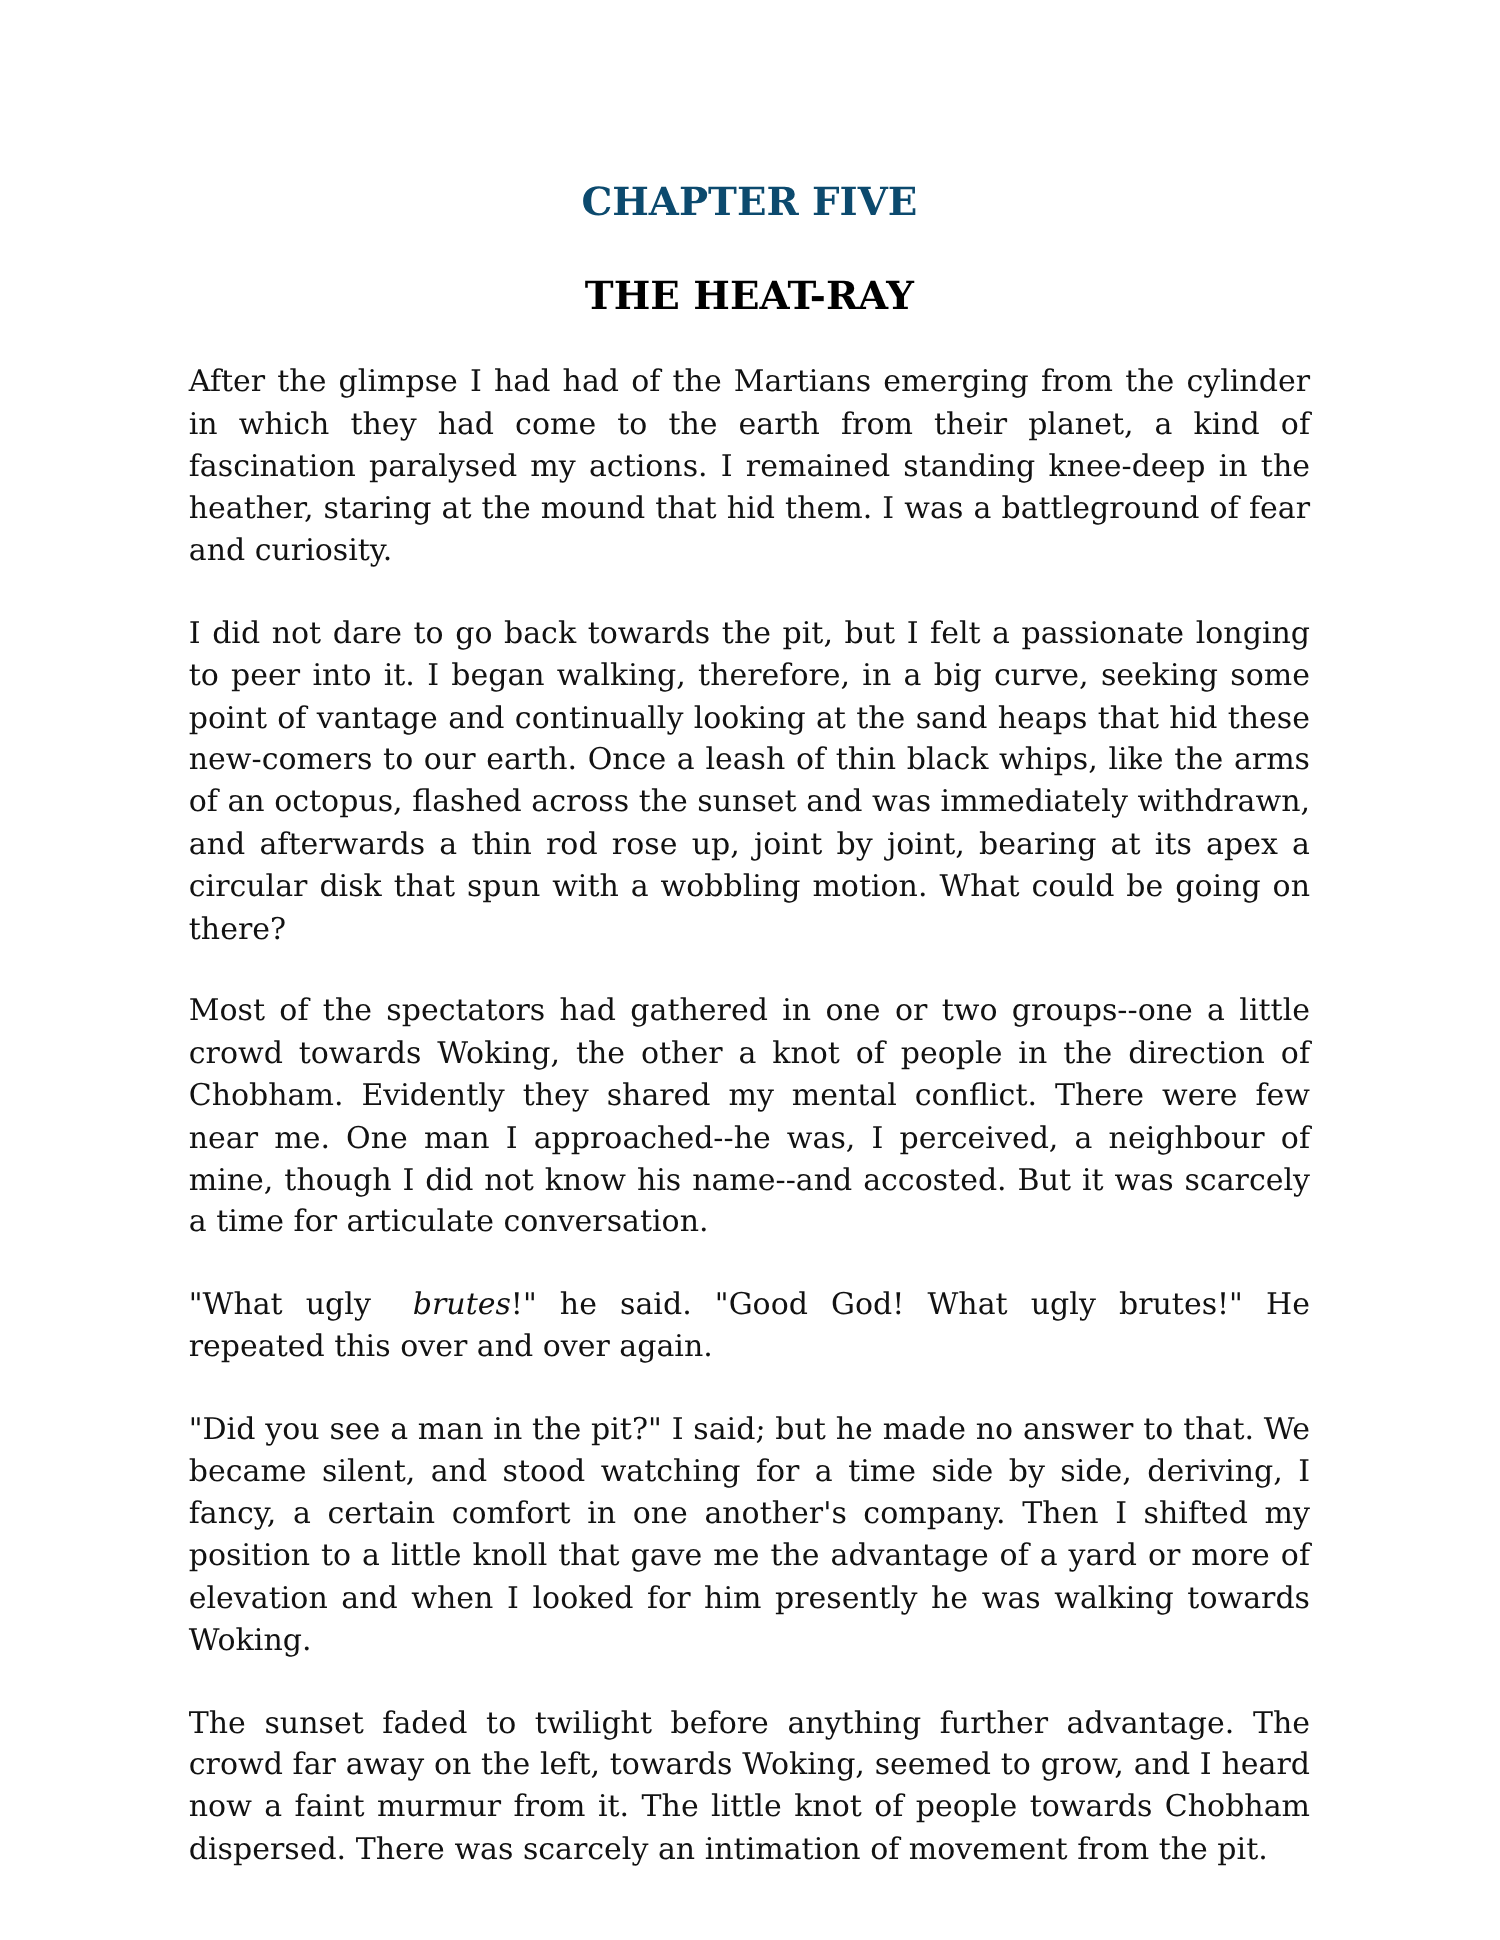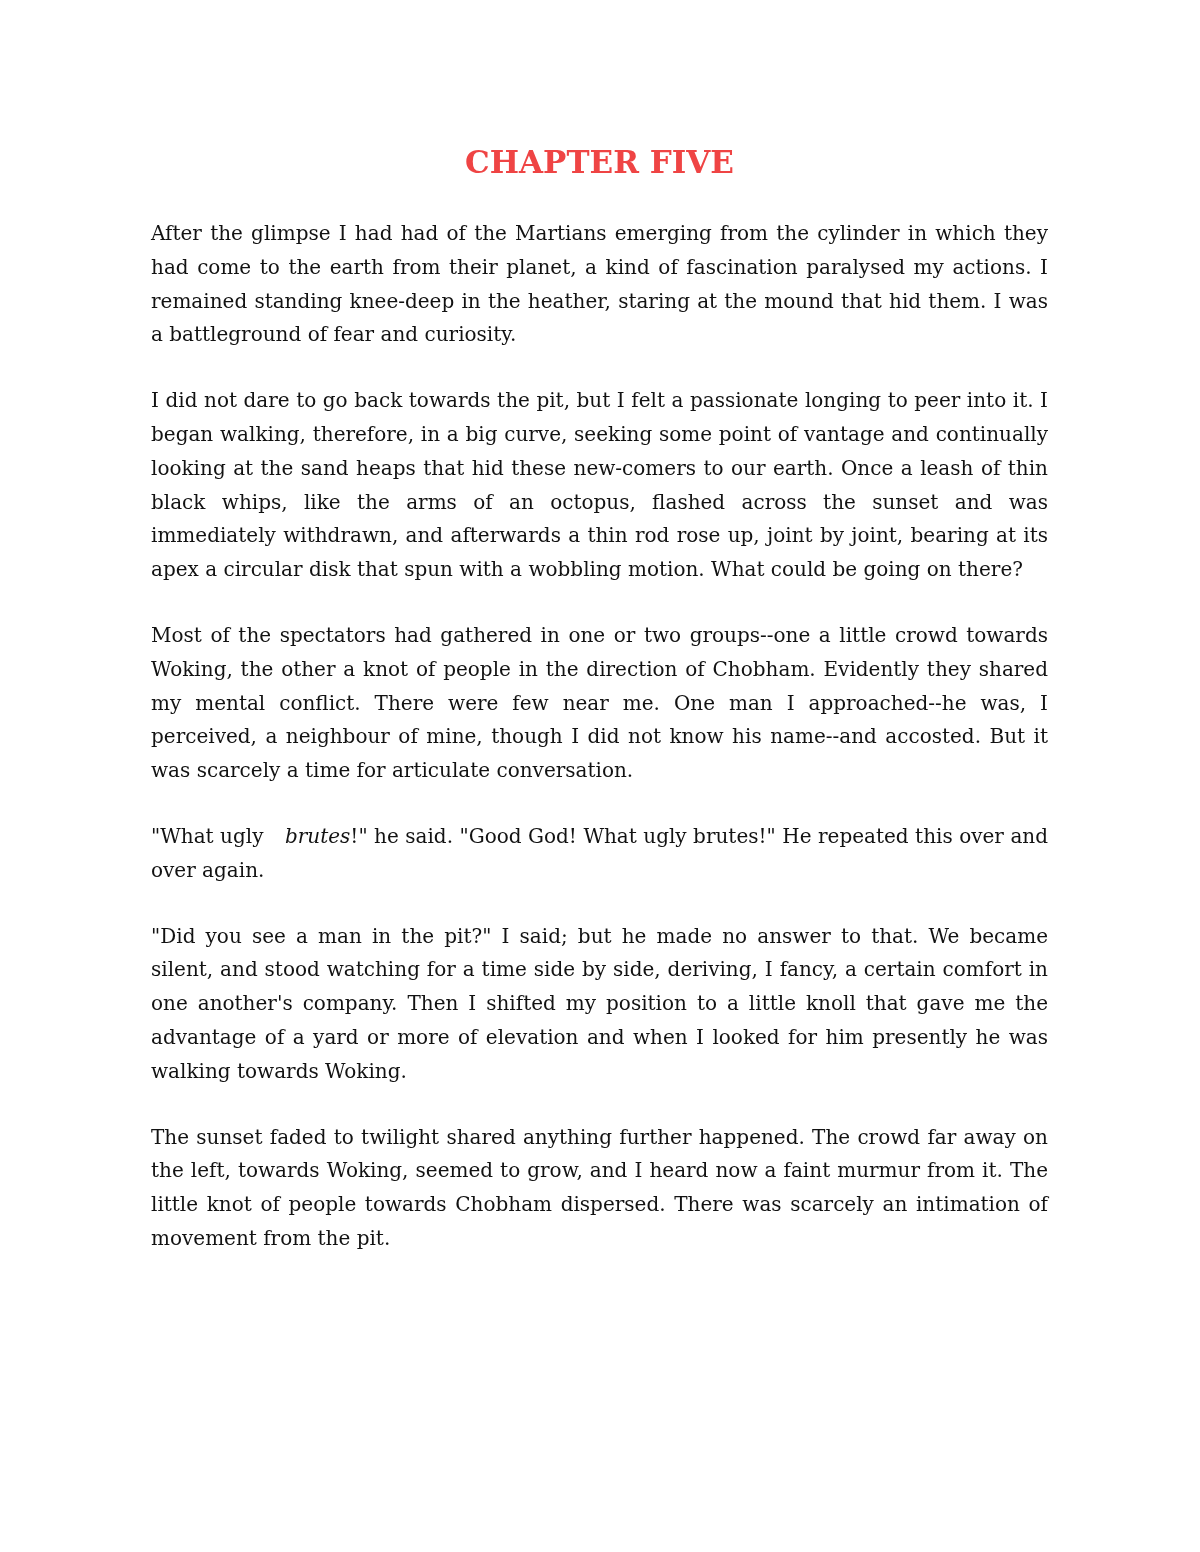--- a/index.html
+++ b/index.html
@@ -18,58 +18,59 @@
     padding: 142px 152px 60px 151px;
     font-family: "DejaVu Serif", serif;
     color: var(--text-color, #121212);
   }
   .chapter-heading {
     font-size: 31px;
     line-height: 40px;
     font-weight: bold;
     text-align: center;
     margin: 0 0 35px 0;
-    color: #ef4444;
+    color: #0c4a6e;
   }
   .chapter-subtitle {
     font-size: 31px;
     line-height: 40px;
     font-weight: bold;
     text-align: center;
     margin: 0 0 32px 0;
     color: #000000;
   }
   .body-paragraph {
-    font-size: 20px;
+    font-size: 24px;
     line-height: 33.8px;
     text-align: justify;
     margin: 0 0 32px 0;
     color: var(--text-color, #121212);
   }
   .body-paragraph:last-child {
     margin-bottom: 0;
   }
   .italic-text {
     font-style: italic;
     margin-left: 15px;
   }
 </style>
 </head>
 <body>
 
 <div class="page">
 
   <h1 class="chapter-heading">CHAPTER FIVE</h1>
 
+  <h2 class="chapter-subtitle">THE HEAT-RAY</h2>
 
   <p class="body-paragraph"><span>After the glimpse I had had of the Martians emerging from the cylinder in which they had come to the earth from their planet, a kind of fascination paralysed my actions. I remained standing knee-deep in the heather, staring at the mound that hid them. I was a battleground of fear and curiosity.</span></p>
 
   <p class="body-paragraph"><span>I did not dare to go back towards the pit, but I felt a passionate longing to peer into it. I began walking, therefore, in a big curve, seeking some point of vantage and continually looking at the sand heaps that hid these new-comers to our earth. Once a leash of thin black whips, like the arms of an octopus, flashed across the sunset and was immediately withdrawn, and afterwards a thin rod rose up, joint by joint, bearing at its apex a circular disk that spun with a wobbling motion. What could be going on there?</span></p>
 
   <p class="body-paragraph"><span>Most of the spectators had gathered in one or two groups--one a little crowd towards Woking, the other a knot of people in the direction of Chobham. Evidently they shared my mental conflict. There were few near me. One man I approached--he was, I perceived, a neighbour of mine, though I did not know his name--and accosted. But it was scarcely a time for articulate conversation.</span></p>
 
   <p class="body-paragraph"><span>"What ugly </span><em class="italic-text">brutes</em><span>!" he said. "Good God! What ugly brutes!" He repeated this over and over again.</span></p>
 
   <p class="body-paragraph"><span>"Did you see a man in the pit?" I said; but he made no answer to that. We became silent, and stood watching for a time side by side, deriving, I fancy, a certain comfort in one another's company. Then I shifted my position to a little knoll that gave me the advantage of a yard or more of elevation and when I looked for him presently he was walking towards Woking.</span></p>
 
-  <p class="body-paragraph"><span>The sunset faded to twilight shared anything further happened. The crowd far away on the left, towards Woking, seemed to grow, and I heard now a faint murmur from it. The little knot of people towards Chobham dispersed. There was scarcely an intimation of movement from the pit.</span></p>
+  <p class="body-paragraph"><span>The sunset faded to twilight before anything further advantage. The crowd far away on the left, towards Woking, seemed to grow, and I heard now a faint murmur from it. The little knot of people towards Chobham dispersed. There was scarcely an intimation of movement from the pit.</span></p>
 
 </div>
 
 </body></html>

